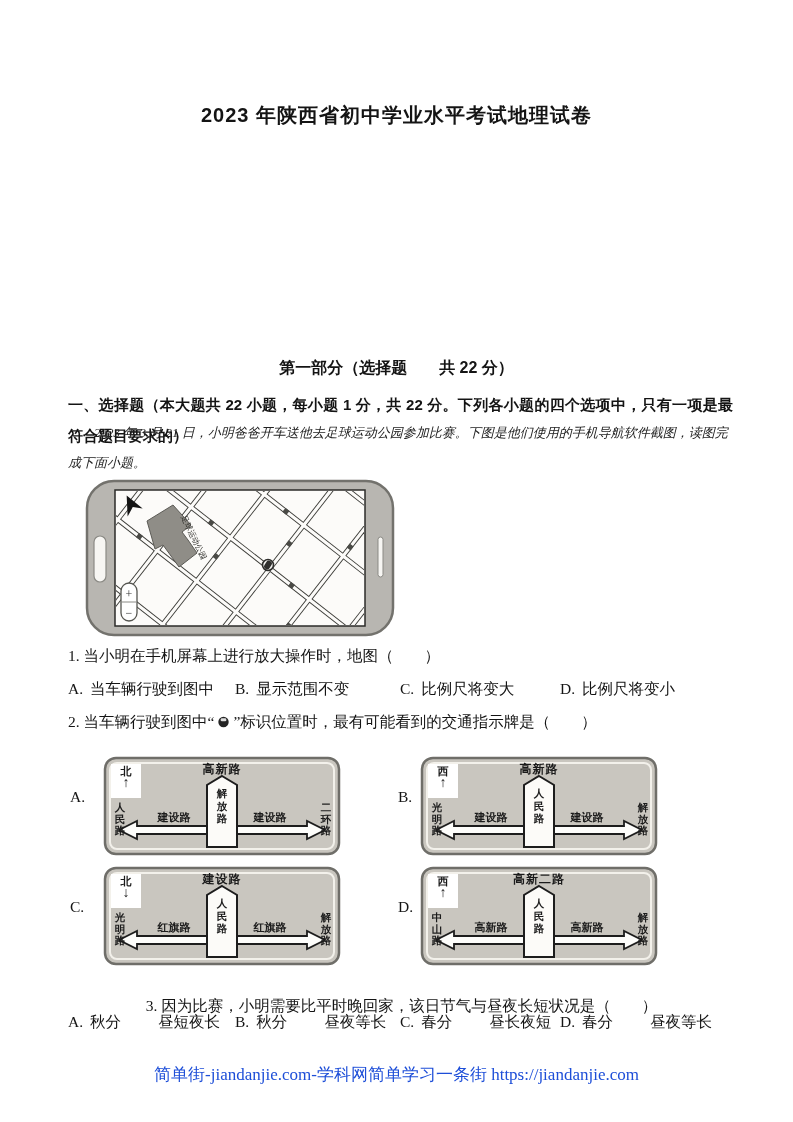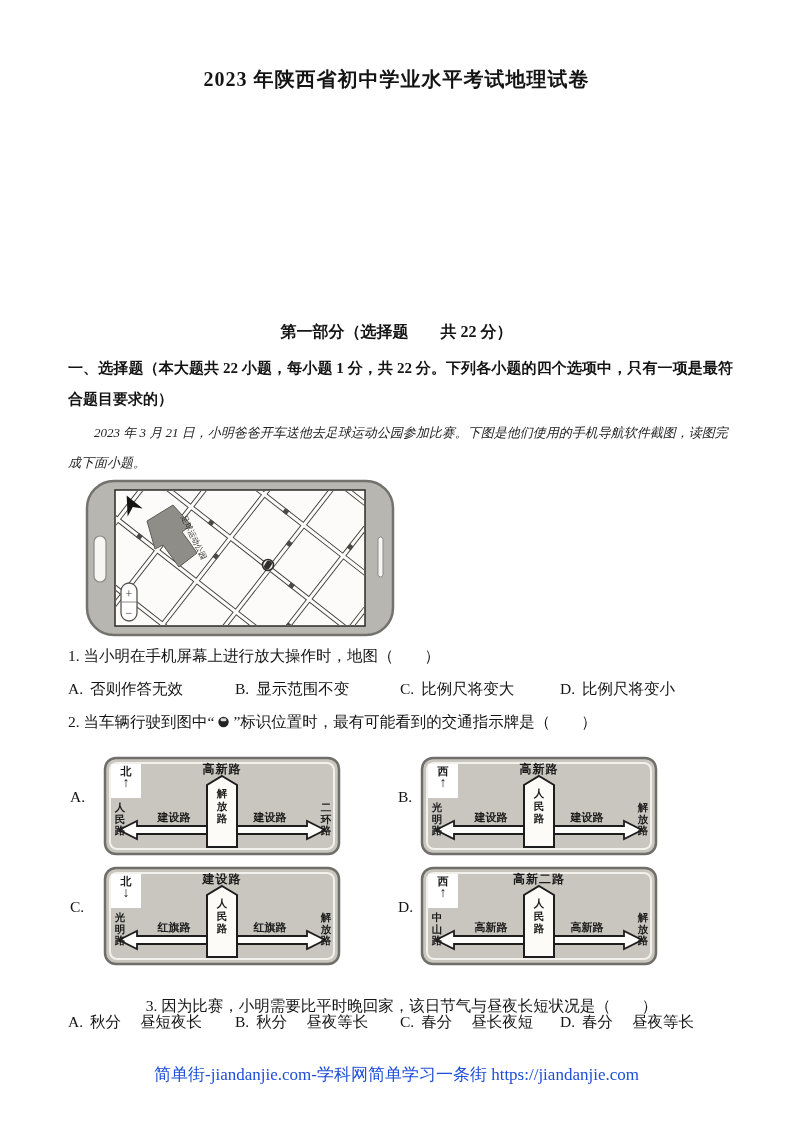--- a/index.html
+++ b/index.html
@@ -1,41 +1,41 @@
 <!DOCTYPE html>
 <html><head>
 <meta charset="utf-8">
 <style>
   html,body{margin:0;padding:0;background:#fff;}
   .page{
     position:relative;width:793px;height:1122px;background:#ffffff;overflow:hidden;
     font-family:"Liberation Serif","DejaVu Serif",serif;color:#141414;
   }
-  .heiti{font-family:Liberation Serif, serif;}
+  .heiti{font-family:Liberation Sans, sans-serif;margin-top:36px;}
   .doc-title{position:absolute;top:66px;left:0;right:0;text-align:center;
     font-size:20px;font-weight:700;letter-spacing:1px;}
   .notice{position:absolute;left:68px;right:64px;top:102px;}
   .notice p{margin:0;line-height:31px;font-size:15.5px;font-weight:700;text-align:justify;}
   .part-heading{position:absolute;top:322px;left:0;right:0;text-align:center;
     font-size:16px;font-weight:700;}
   .type-heading{position:absolute;top:353px;left:68px;right:60px;
     font-size:15px;font-weight:700;line-height:31px;text-align:justify;}
   .intro{position:absolute;top:418px;left:68px;right:58px;font-size:13px;line-height:30px;
     font-style:italic;text-indent:2em;color:#222;}
   .phone-wrap{position:absolute;left:85px;top:479px;}
   .q{position:absolute;left:68px;right:58px;font-size:15.5px;line-height:24px;}
   #q1{top:644px;}
   #q2{top:710px;}
   #q3{top:994px;text-align:center;}
   .opt-row{position:absolute;left:68px;right:40px;display:grid;
     grid-template-columns:167px 165px 160px 1fr;font-size:15.5px;}
   #q1-opts{top:679px;}
   #q3-opts{top:1012px;}
   .opt .k{margin-right:7px;}
-  .opt .desc{margin-left:19px;}
+  .opt .desc{margin-left:37px;}
   .car-glyph{display:inline-block;vertical-align:-1px;margin:0 2px;}
   .sign-label{position:absolute;font-size:15.5px;}
   .sign{position:absolute;width:238px;height:100px;}
   .sign svg{position:absolute;left:0;top:0;}
   .sign .t{position:absolute;font-family:"Liberation Sans","DejaVu Sans",sans-serif;color:#1b1b1b;}
   .dir-char{left:8px;top:8px;width:30px;text-align:center;font-size:11px;font-weight:700;}
   .dir-arrow{left:8px;top:19px;width:30px;text-align:center;font-size:14px;line-height:14px;font-weight:700;}
   .top-label{top:5px;left:0;right:0;text-align:center;font-size:12px;font-weight:700;letter-spacing:1px;}
   .hl-left{top:54px;left:36px;width:70px;text-align:center;font-size:11px;font-weight:700;}
   .hl-right{top:54px;left:132px;width:70px;text-align:center;font-size:11px;font-weight:700;}
@@ -131,21 +131,21 @@
           <text x="44" y="119" font-size="12" text-anchor="middle" fill="#333">+</text>
           <text x="44" y="137.5" font-size="12" text-anchor="middle" fill="#333">−</text>
         </g>
       </g>
     </svg>
   </div>
 
   <div class="q" id="q1">1. 当小明在手机屏幕上进行放大操作时，地图（　　）</div>
 
   <div class="opt-row" id="q1-opts">
-    <span class="opt"><span class="k">A.</span><span>否则作答无效</span></span>
+    <span class="opt"><span class="k">A.</span><span>当车辆行驶到图中</span></span>
     <span class="opt"><span class="k">B.</span><span>显示范围不变</span></span>
     <span class="opt"><span class="k">C.</span><span>比例尺将变大</span></span>
     <span class="opt"><span class="k">D.</span><span>比例尺将变小</span></span>
   </div>
 
   <div class="q" id="q2">
     <span>2. 当车辆行驶到图中“</span><span class="car-glyph"><svg width="15" height="12" viewBox="0 0 15 12">
           <circle cx="7.5" cy="6" r="5.2" fill="#232323"></circle>
           <rect x="4.6" y="2.3" width="5.8" height="3" rx="1.4" fill="#ffffff" opacity="0.85"></rect>
         </svg></span><span>”标识位置时，最有可能看到的交通指示牌是（　　）</span>

